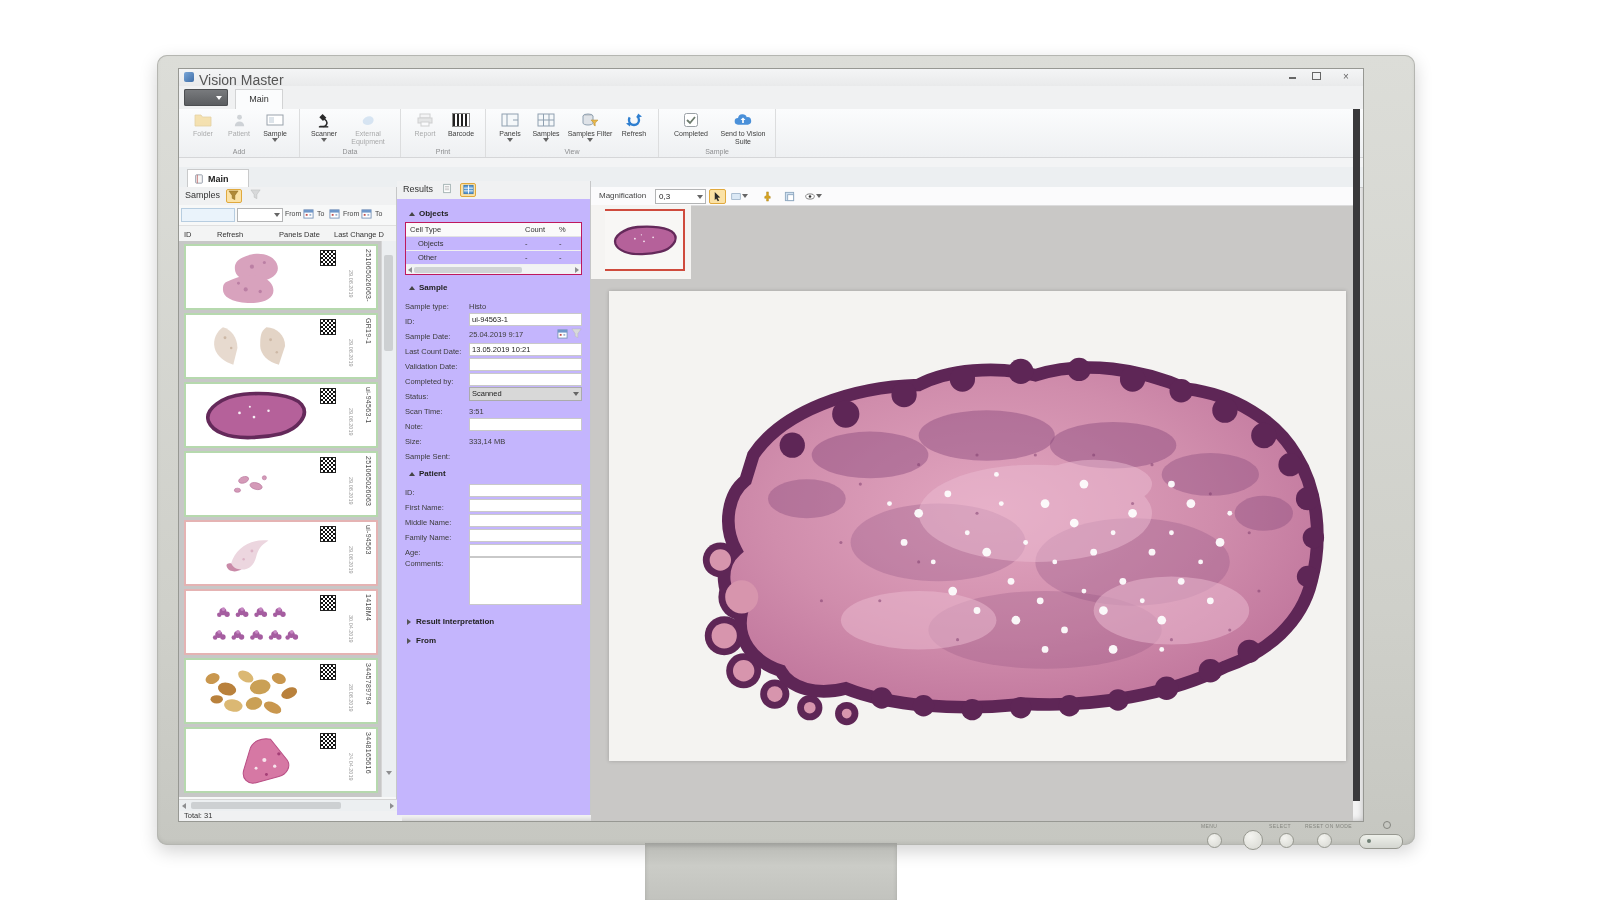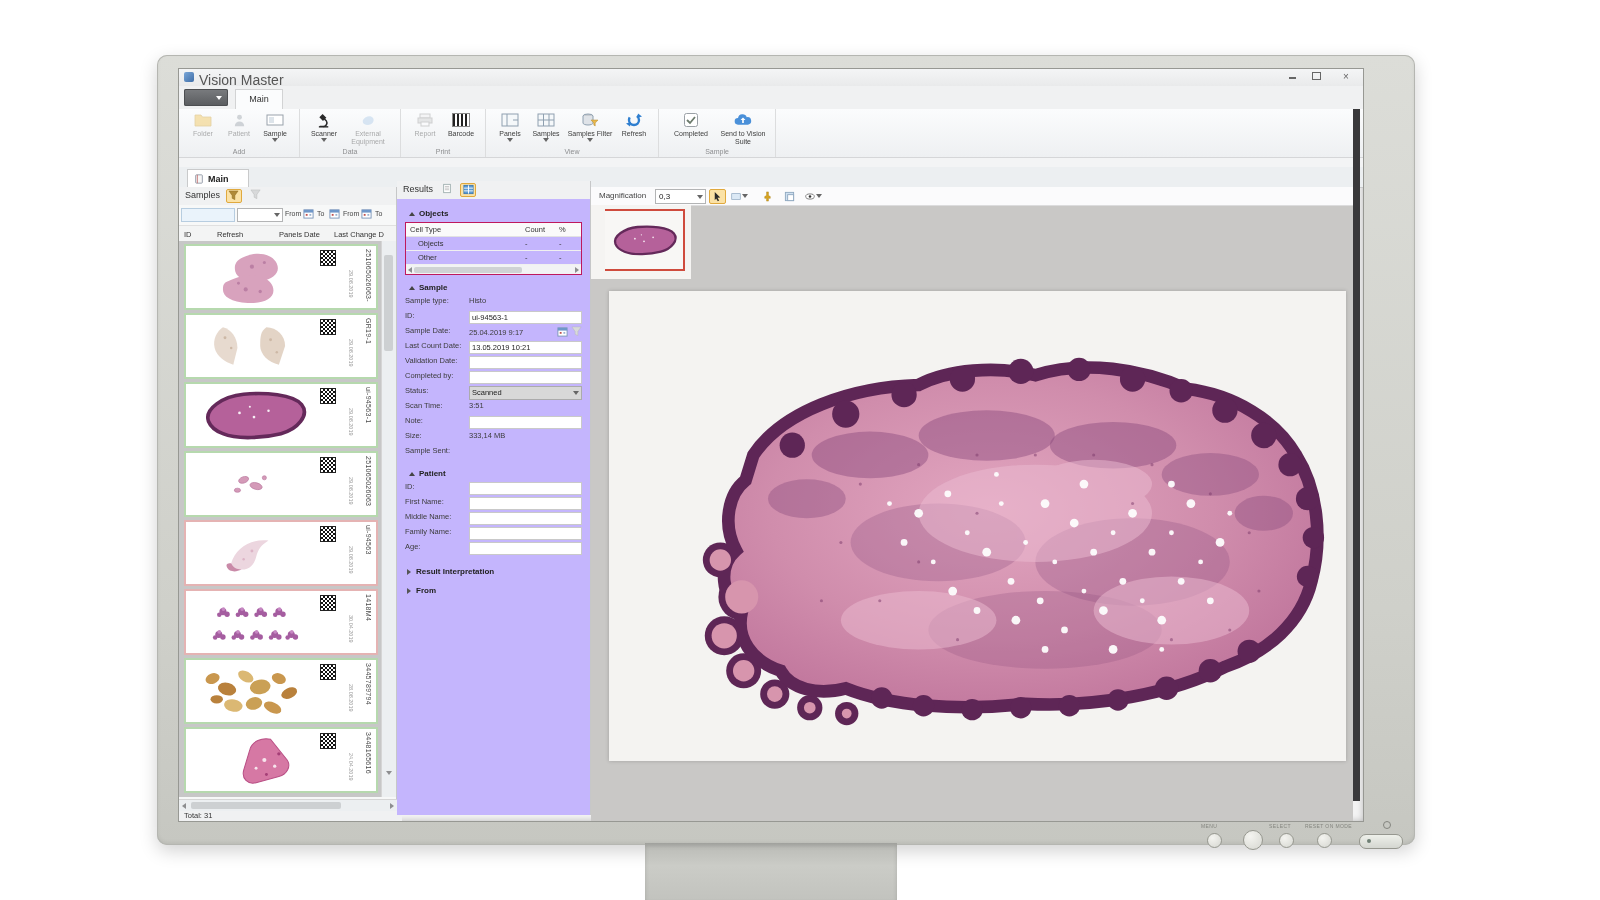--- a/index.html
+++ b/index.html
@@ -89,21 +89,21 @@
   .tri-exp{width:0;height:0;border-left:3px solid transparent;border-right:3px solid transparent;border-bottom:4px solid #444;}
   .obj-table{border:1px solid #be185d;font-size:7.5px;color:#333;}
   .obj-hrow{display:flex;background:#fafafa;border-bottom:1px solid #e2e2e2;height:13px;line-height:13px;}
   .obj-row{display:flex;height:13px;line-height:13px;border-bottom:1px solid #f0f0f0;}
   .obj-c1{flex:1;padding-left:4px;}  .obj-row .obj-c1{padding-left:12px;}
   .obj-c2{width:34px;} .obj-c3{width:22px;}
   .obj-scroll{height:9px;background:#f2f3f4;position:relative;}
   .obj-scroll .thumbar{position:absolute;left:8px;top:1.5px;width:108px;height:6px;background:#cfd2d4;border-radius:2px;}
   .obj-scroll .arr-l{position:absolute;left:2px;top:1.5px;}
   .obj-scroll .arr-r{position:absolute;right:2px;top:1.5px;}
-  .frow{display:flex;align-items:flex-start;height:15px;font-size:7.5px;color:#3c3c3c;}
+  .frow{display:flex;align-items:flex-end;height:15px;font-size:7.5px;color:#3c3c3c;}
   .frow .flbl{width:64px;flex:none;}
   .frow .fval{flex:1;}
   .finput{flex:1;height:11px;border:1px solid #c9c9c9;background:#fff;font-size:7.5px;line-height:11px;padding:0 2px;color:#222;}
   .fselect{flex:1;height:12px;border:1px solid #ababab;background:#d8d8d8;font-size:7.5px;line-height:12px;padding:0 2px;color:#222;position:relative;}
   .fselect .tri{position:absolute;right:2px;top:4px;}
   .fdate{flex:1;display:flex;align-items:center;gap:3px;}
   .fdate .spacer{flex:1;}
   .ftextarea{flex:1;height:46px;border:1px solid #c9c9c9;background:#fff;}
   .frow.tall{height:50px;align-items:flex-start;}
   .frow.tall .flbl{padding-top:2px;}
@@ -659,20 +659,24 @@
                 <span class="flbl">Middle Name:</span>
                 <div class="finput"></div>
               </div>
               <div class="frow">
                 <span class="flbl">Family Name:</span>
                 <div class="finput"></div>
               </div>
               <div class="frow">
                 <span class="flbl">Age:</span>
                 <div class="finput"></div>
+              </div>
+              <div class="frow tall">
+                <span class="flbl">Comments:</span>
+                <div class="ftextarea"></div>
               </div>
             </div>
           <div class="collapsed-row">
               <span class="tri-r"></span>
               <span>Result Interpretation</span>
             </div>
           <div class="collapsed-row">
               <span class="tri-r"></span>
               <span>From</span>
             </div>

